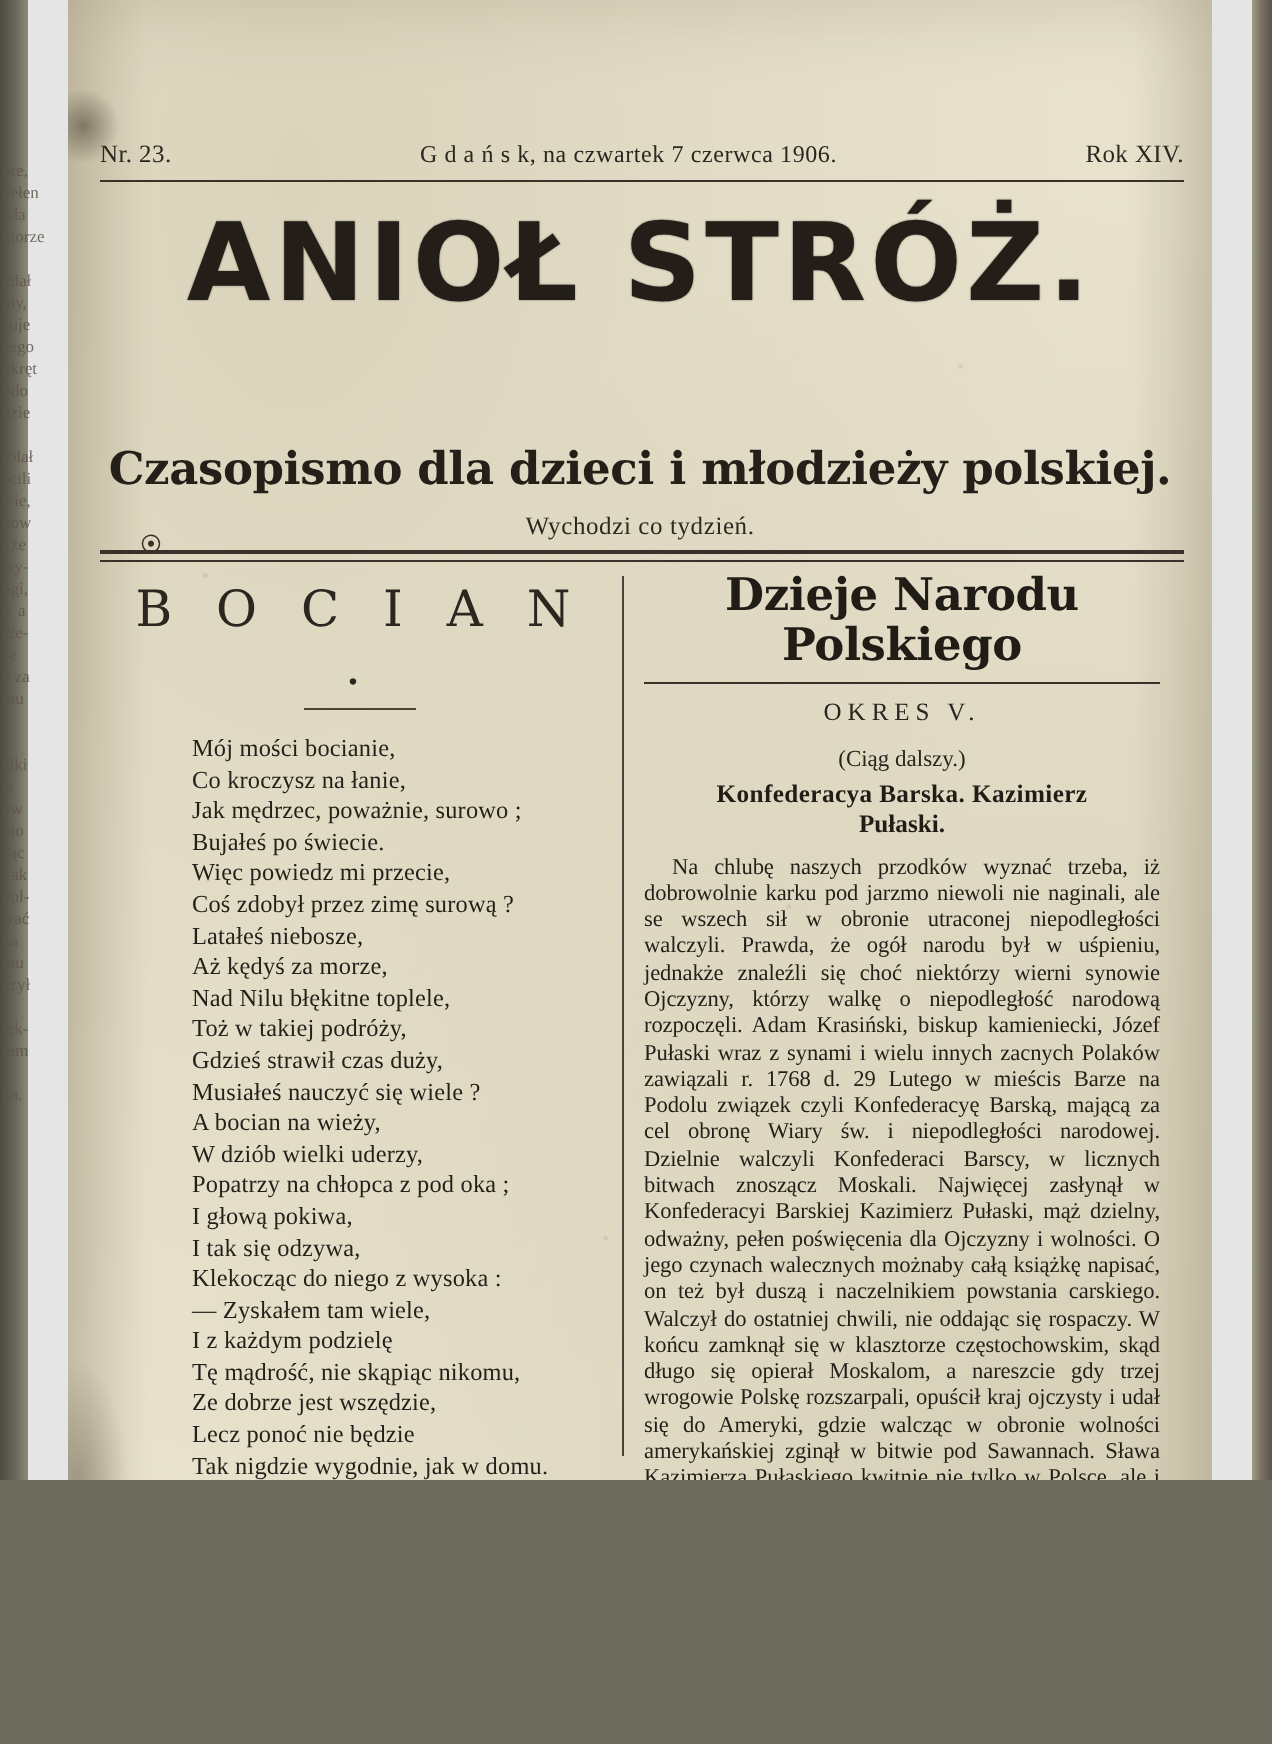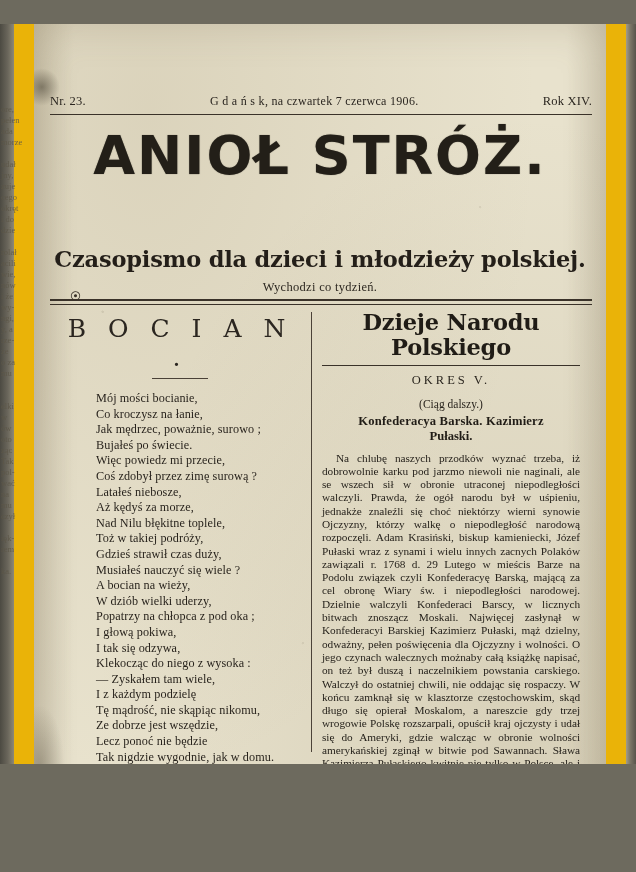--- a/index.html
+++ b/index.html
@@ -11,23 +11,22 @@
     width: 636px;
     height: 872px;
     overflow: hidden;
     font-family: "Liberation Serif", serif;
   }
 
   #page {
     position: relative;
     width: 636px;
     height: 740px;
-    background: #eab308;
+    background: #e5e5e5;
     overflow: hidden;
-    margin-top: 24px;
   }
 
   
   .scan-left-gutter {
     position: absolute;
     left: 0; top: 0;
     width: 14px; height: 872px;
     background: linear-gradient(to right, #4c4a42 0%, #6a665b 55%, #8d8877 100%);
   }
   .scan-right-gutter {

